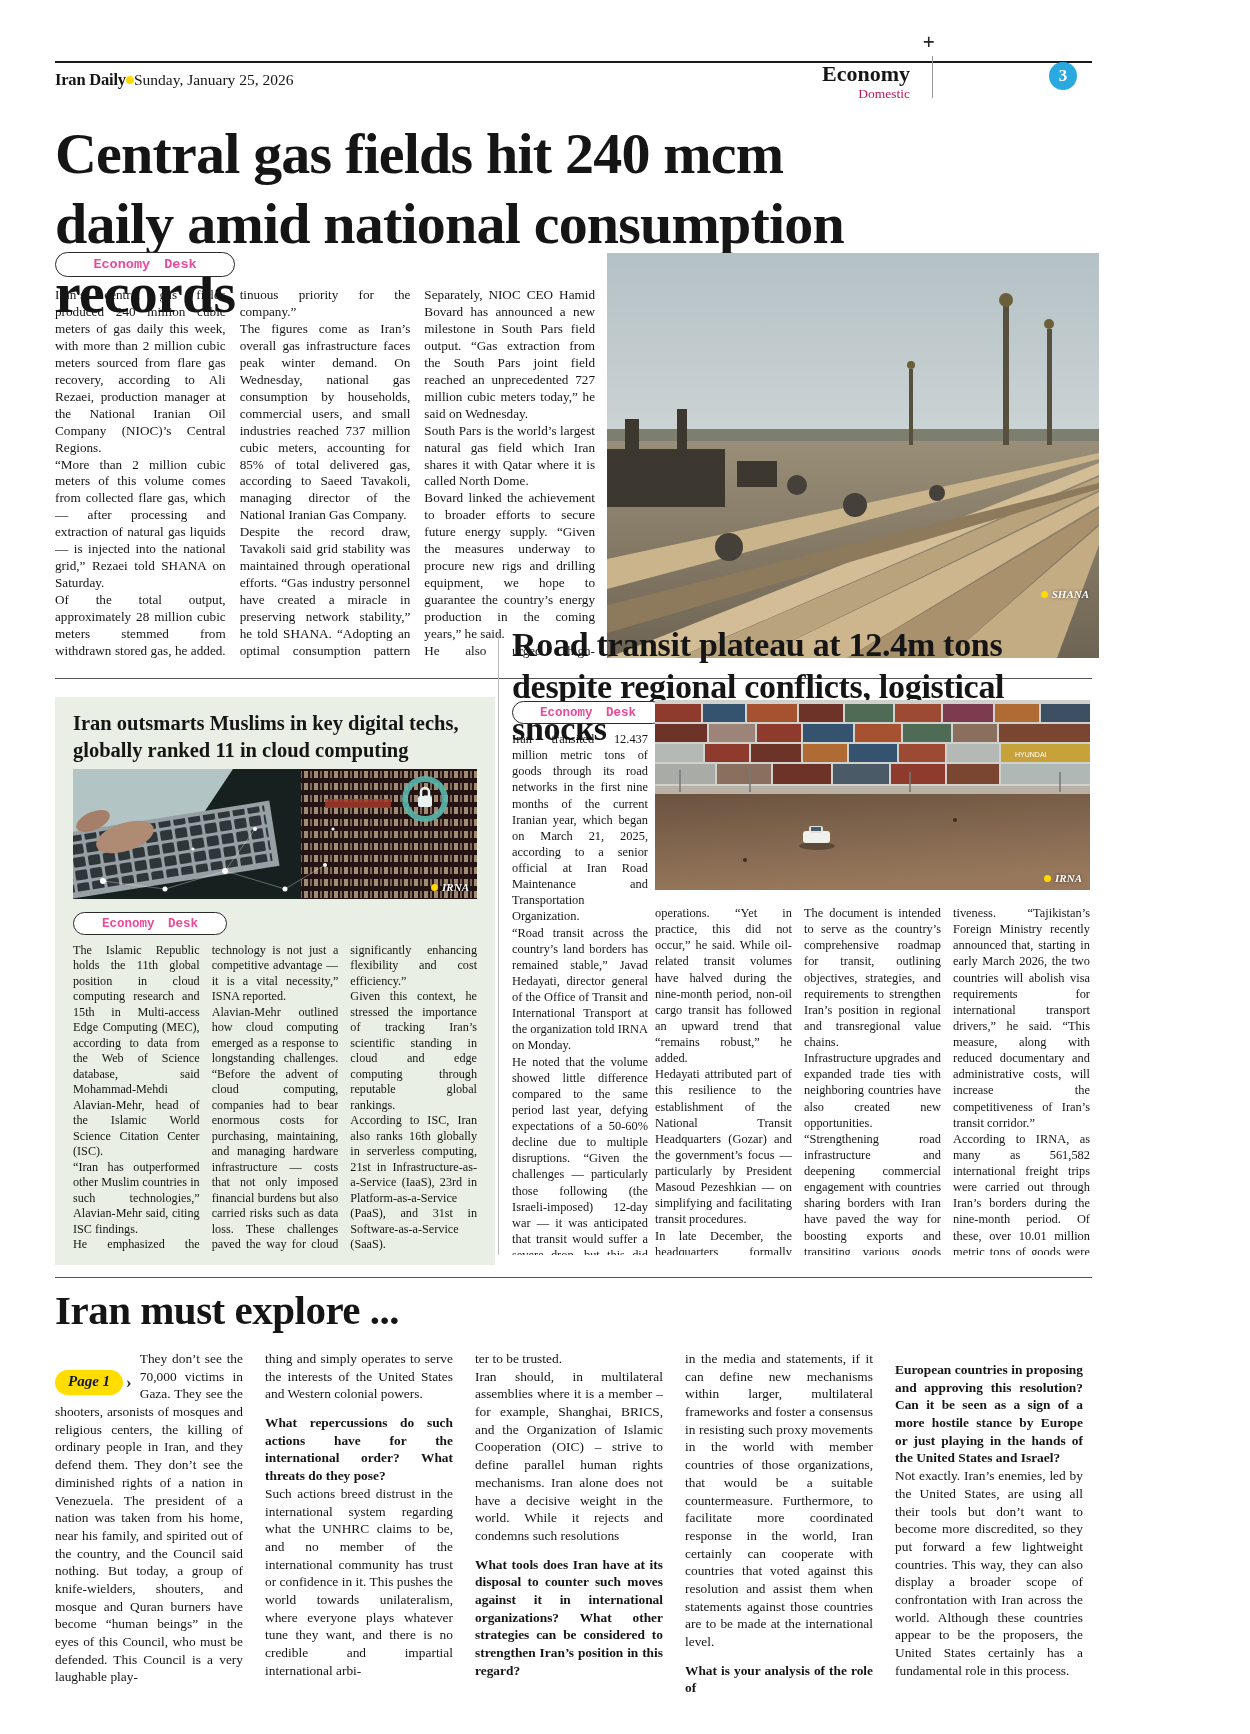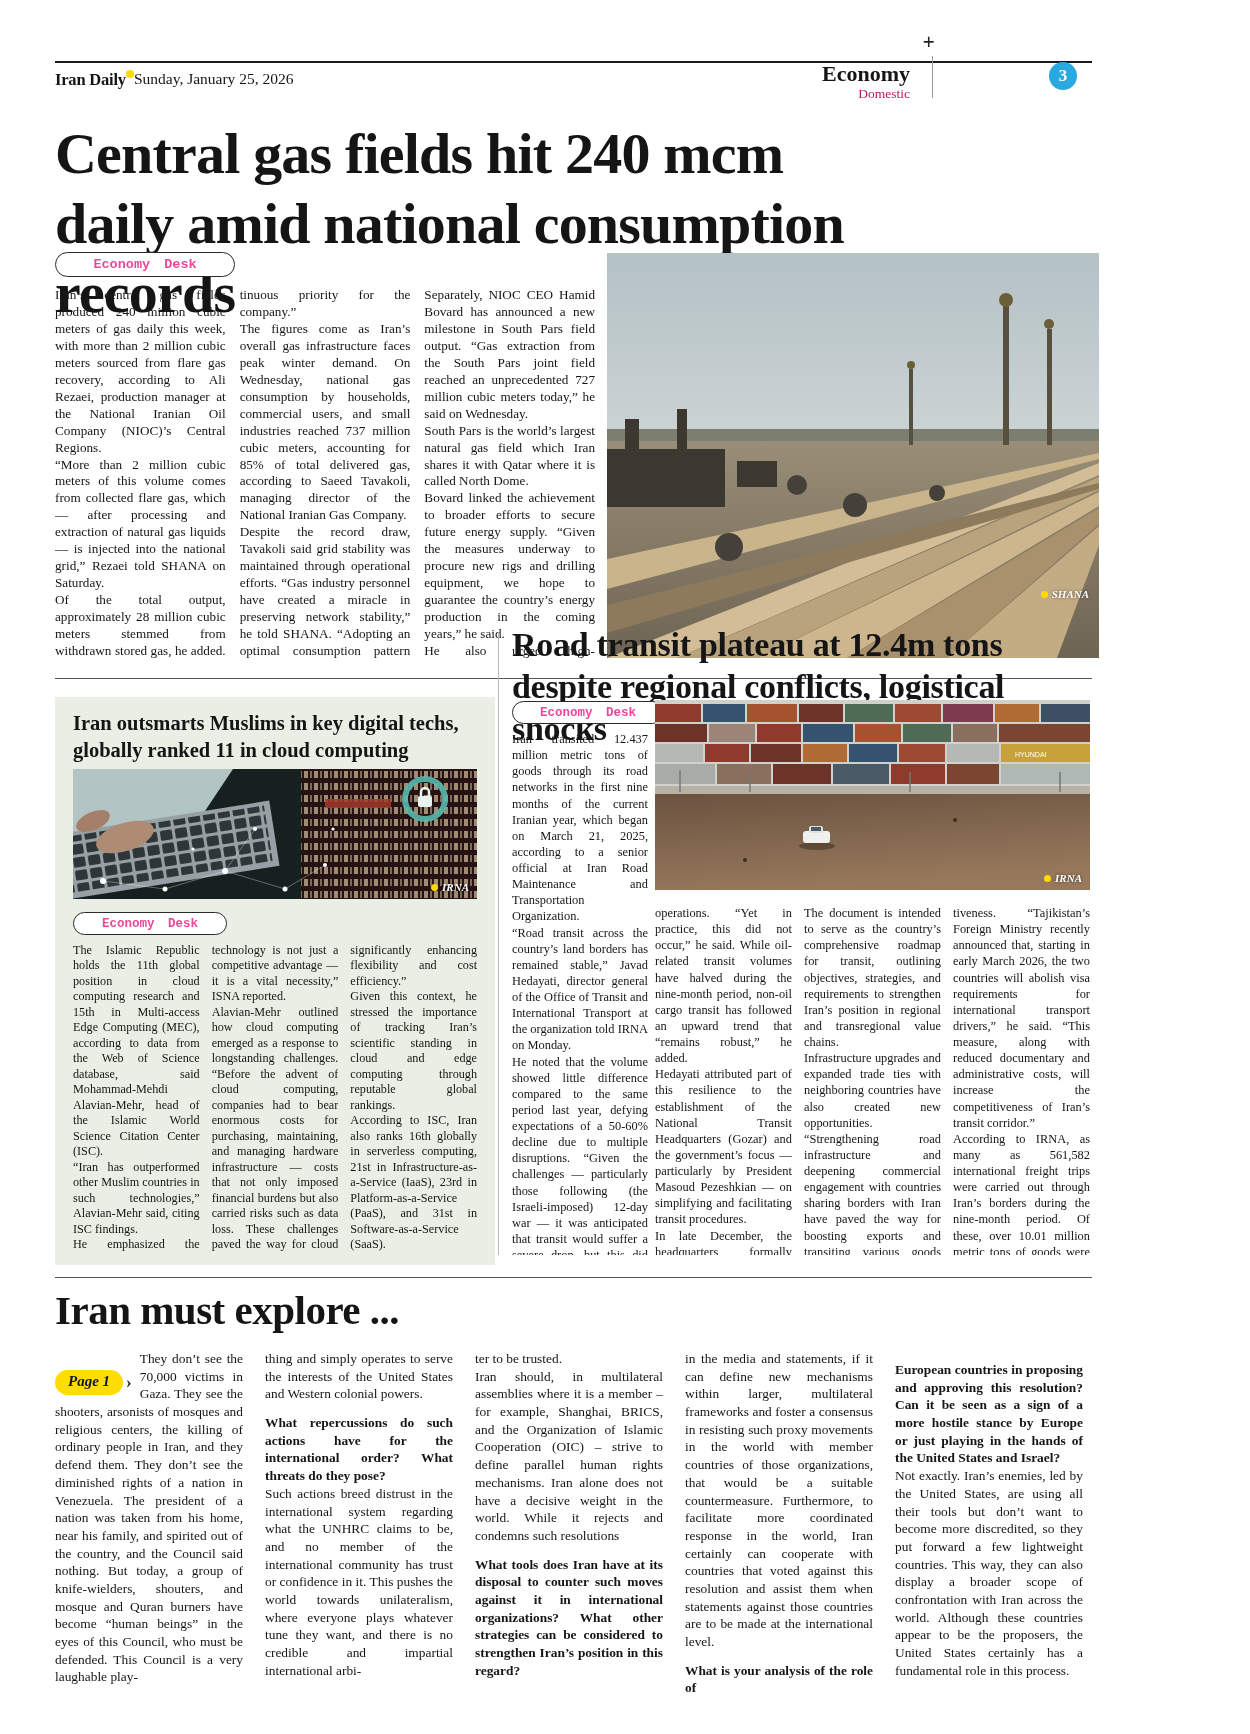--- a/index.html
+++ b/index.html
@@ -1,21 +1,21 @@
 <!DOCTYPE html>
 <html><head>
 <meta charset="utf-8">
 <style>
   html,body{margin:0;padding:0;background:#fff;}
   .page{position:relative;width:1250px;height:1734px;background:#ffffff;
         font-family:"Liberation Serif", serif;color:#151515;overflow:hidden;}
 
   
   .top-rule{position:absolute;left:55px;top:61px;width:1037px;border-top:2px solid #1a1a1a;}
-  .brand-row{position:absolute;left:55px;top:70px;display:flex;font-size:15.5px;}
+  .brand-row{position:absolute;left:55px;top:70px;display:flex;align-items:center;font-size:15.5px;}
   .brand{font-weight:bold;font-size:16.5px;letter-spacing:-0.2px;}
   .ydot{width:8px;height:8px;border-radius:50%;background:#ffd900;display:inline-block;}
   .section-block{position:absolute;right:340px;top:62px;text-align:right;line-height:1.05;}
   .section-name{font-weight:bold;font-size:22px;}
   .section-sub{font-size:13.5px;color:#be185d;margin-top:2px;}
   .hdr-vdiv{position:absolute;left:932px;top:56px;height:42px;border-left:1.5px solid #999;}
   .plus-mark{position:absolute;left:923px;top:30px;font-size:19px;color:#222;font-family:"DejaVu Sans Mono",monospace;}
   .page-circle{position:absolute;left:1049px;top:62px;width:28px;height:28px;border-radius:50%;
                background:#2aa9e0;color:#fff;font-weight:bold;font-size:17px;display:flex;align-items:center;justify-content:center;}
 

